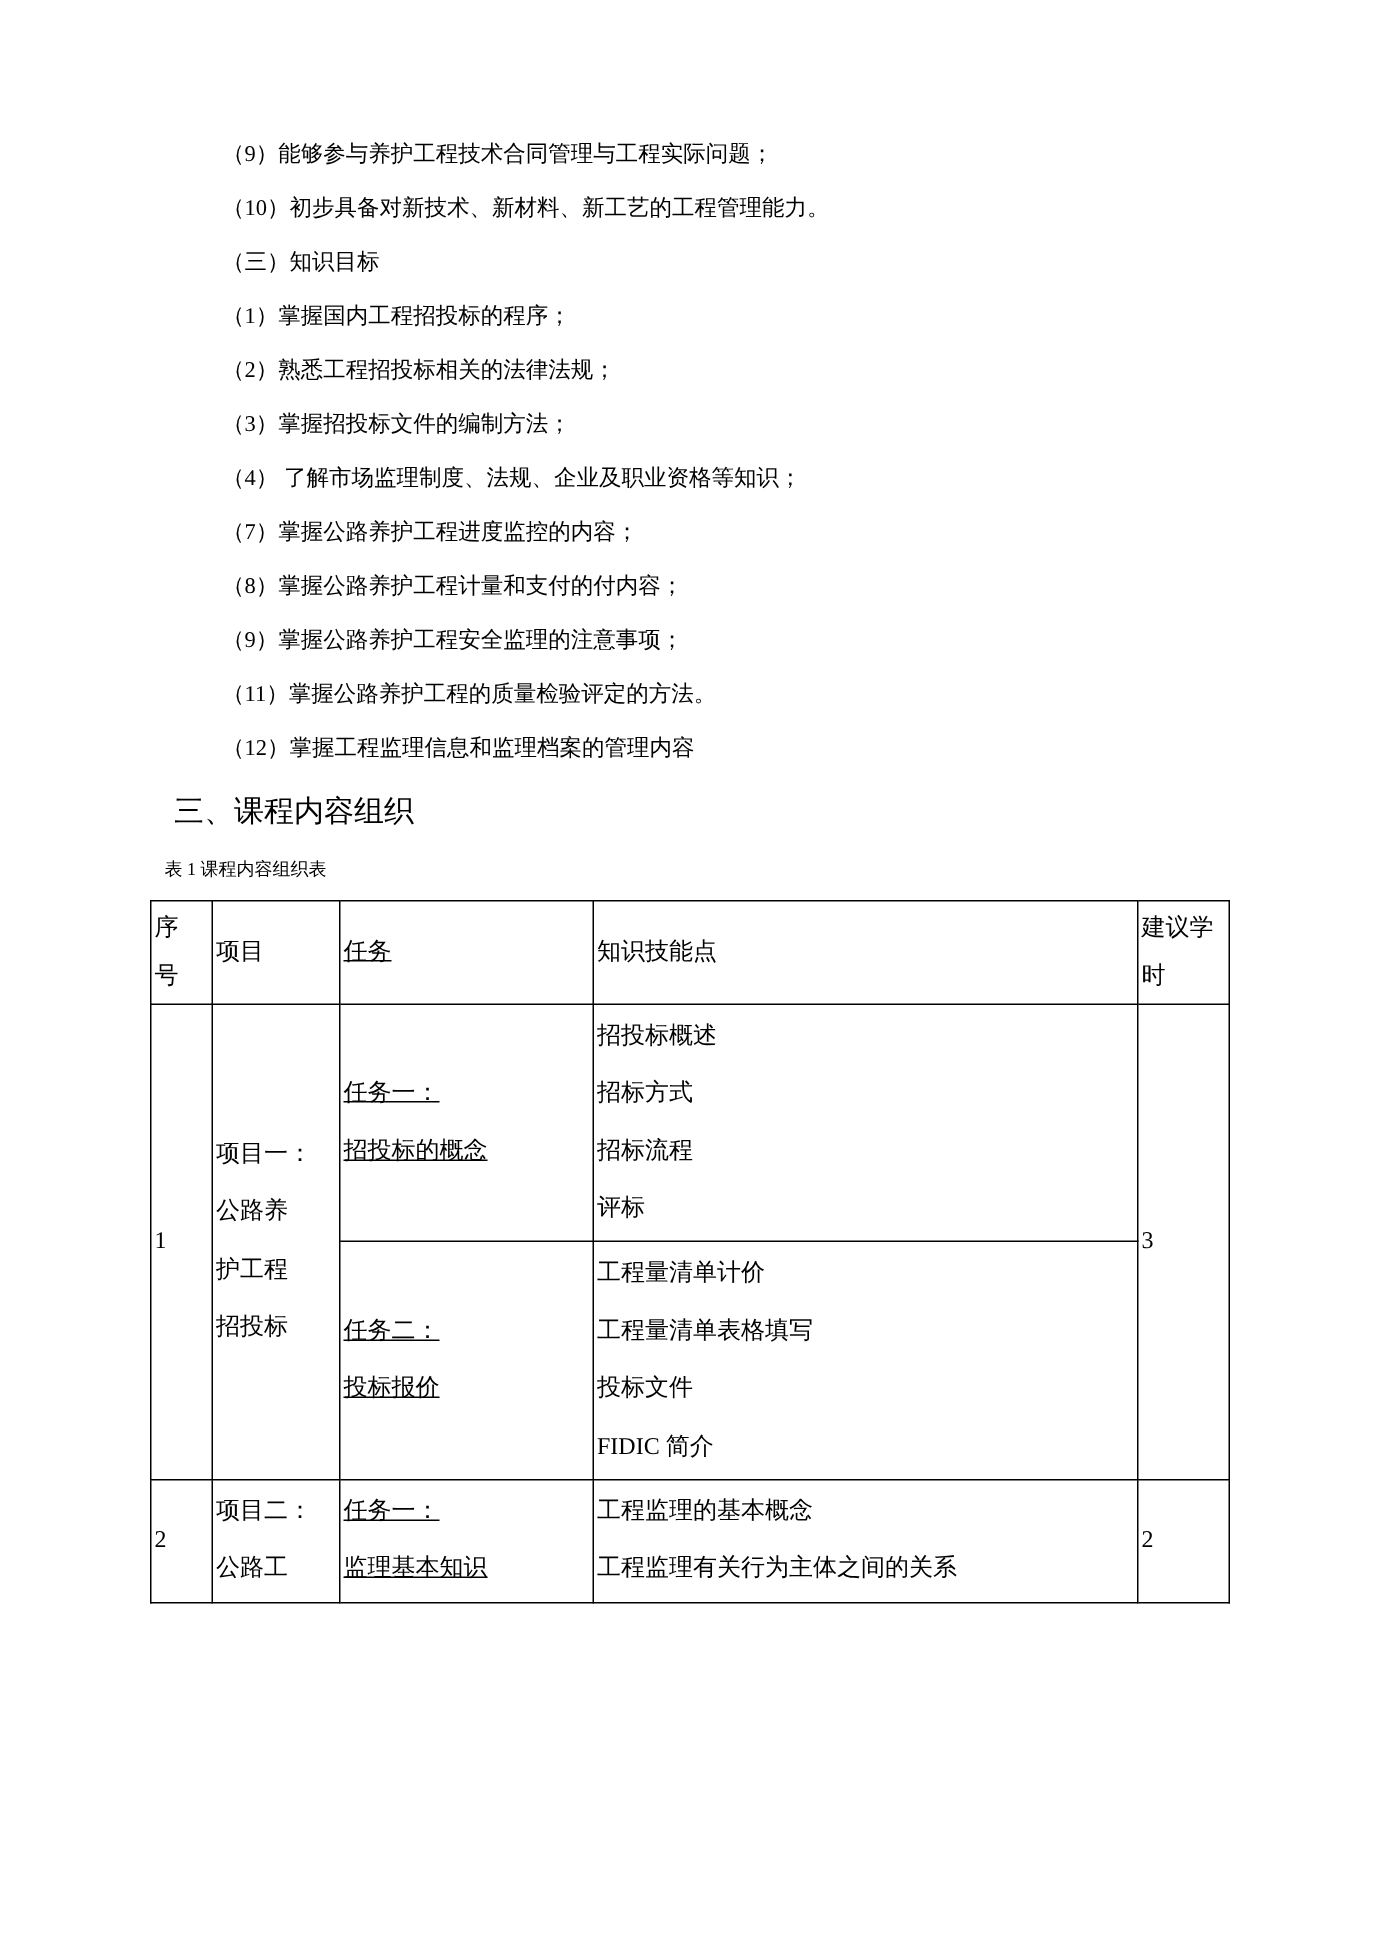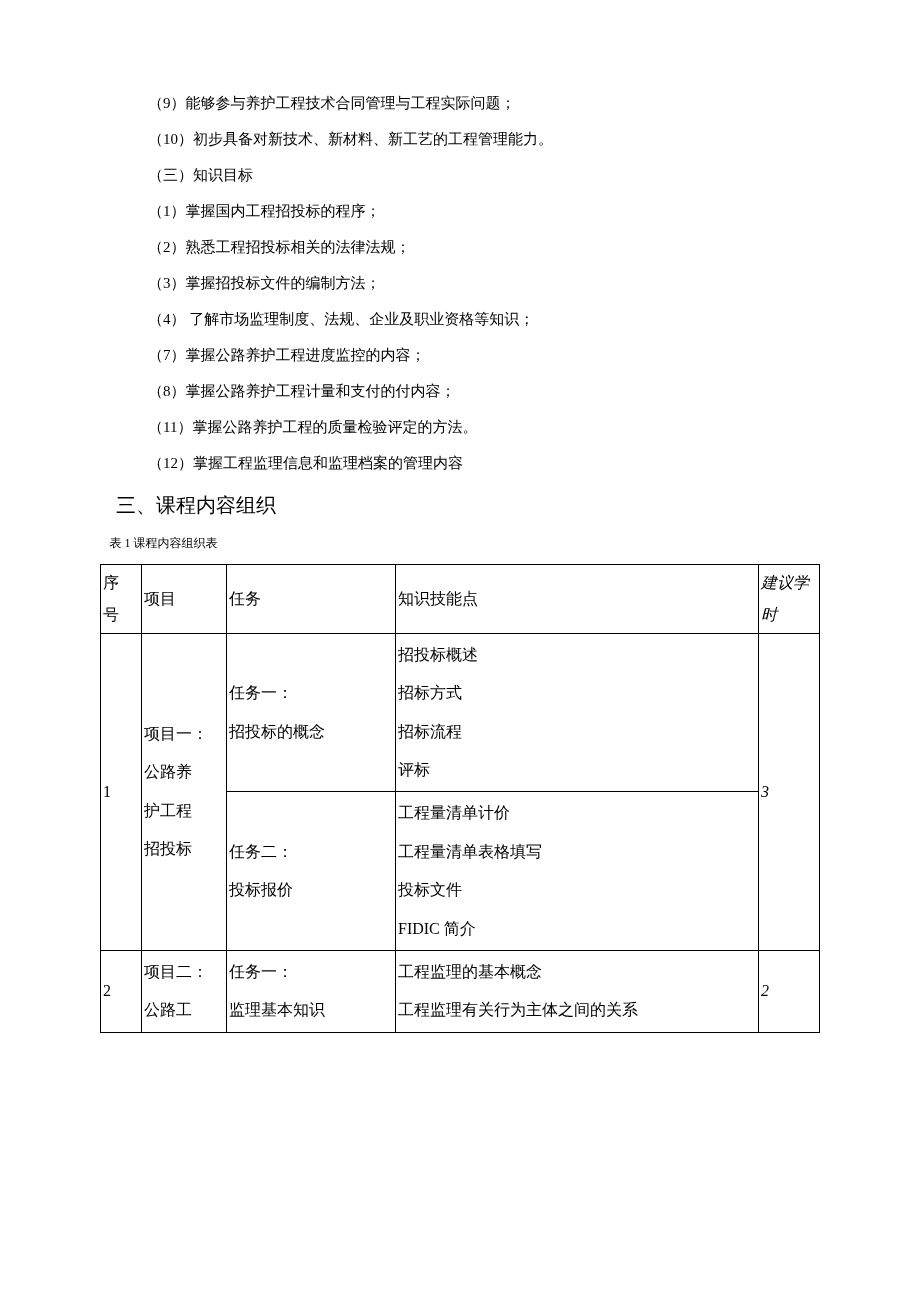--- a/index.html
+++ b/index.html
@@ -42,41 +42,42 @@
   }
   td {
     border: 1px solid #000000;
     padding: 2px 2px;
     vertical-align: middle;
     text-align: left;
     line-height: 2.0;
   }
   td.seq { width: 36px; }
   td.proj { width: 80px; }
-  td.task { width: 164px; }
+  td.task { width: 164px; text-decoration: underline; }
   td.knowledge { }
-  td.hours { width: 56px; font-style: italic; }
+  td.hours { width: 56px; }
   .task-inner div, .knowledge-inner div, .proj-inner div, .hours-inner div {
     line-height: 2.4;
   }
 </style>
 </head>
 <body>
 
 <div class="page">
 
   <p class="body-text indent-2">（9）能够参与养护工程技术合同管理与工程实际问题；</p>
   <p class="body-text indent-2">（10）初步具备对新技术、新材料、新工艺的工程管理能力。</p>
   <p class="body-text indent-2">（三）知识目标</p>
   <p class="body-text indent-2">（1）掌握国内工程招投标的程序；</p>
   <p class="body-text indent-2">（2）熟悉工程招投标相关的法律法规；</p>
   <p class="body-text indent-2">（3）掌握招投标文件的编制方法；</p>
   <p class="body-text indent-2">（4）  了解市场监理制度、法规、企业及职业资格等知识；</p>
   <p class="body-text indent-2">（7）掌握公路养护工程进度监控的内容；</p>
   <p class="body-text indent-2">（8）掌握公路养护工程计量和支付的付内容；</p>
+  <p class="body-text indent-2">（9）掌握公路养护工程安全监理的注意事项；</p>
   <p class="body-text indent-2">（11）掌握公路养护工程的质量检验评定的方法。</p>
   <p class="body-text indent-2">（12）掌握工程监理信息和监理档案的管理内容</p>
 
   <p class="section-head">三、课程内容组织</p>
   <p class="table-caption">表 1 课程内容组织表</p>
 
   <table>
     <tbody>
         <tr>
       <td class="seq">

